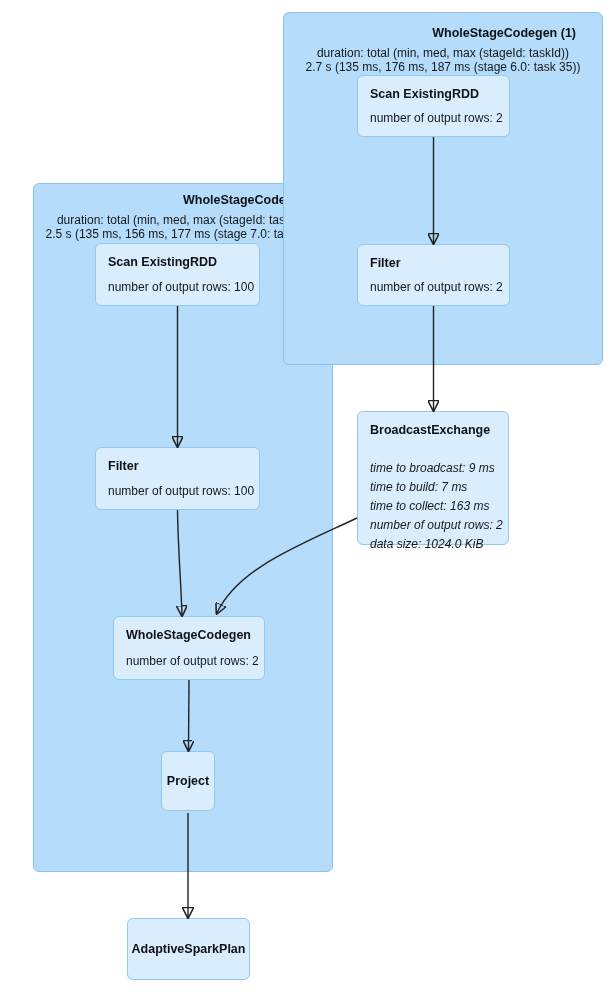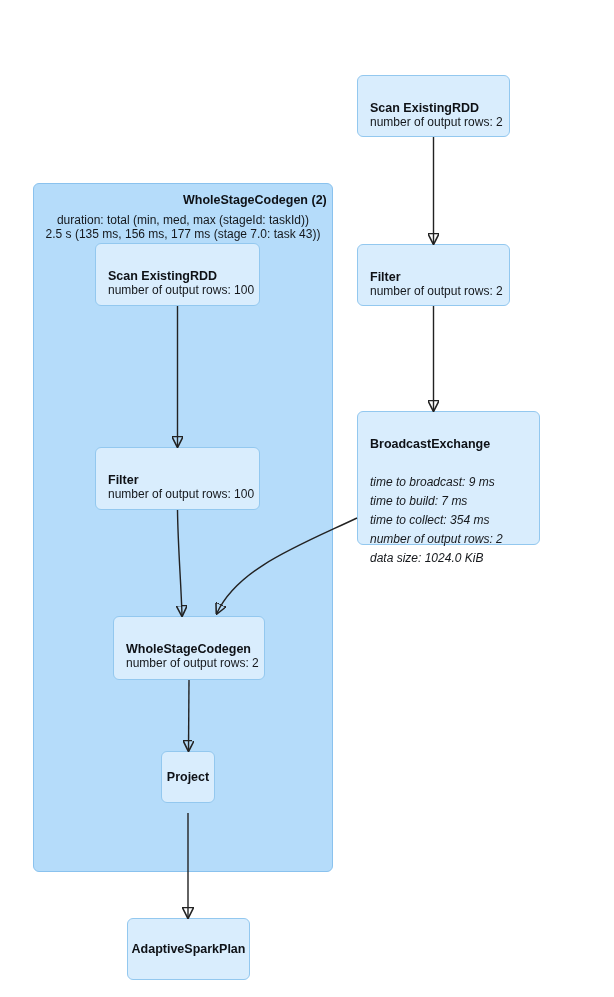--- a/index.html
+++ b/index.html
@@ -42,36 +42,36 @@
     white-space: nowrap;
   }
   #cluster-right .cluster-duration { top: 33px; }
   #cluster-left  .cluster-duration { top: 29px; }
   .node {
     position: absolute;
     background: #d9edfd;
     border: 1px solid #93c8ef;
     border-radius: 6px;
     font-size: 12px;
-    padding: 25px 12px;
+    padding: 11px 12px;
     z-index: 3;
     display: flex;
     flex-direction: column;
     justify-content: space-between;
   }
   .node-title { font-weight: bold; color: #0e1116; font-size: 12.5px; white-space: nowrap; }
   .metric { white-space: nowrap; color: #15181c; }
   #node-scan-right  { left: 357px; top: 75px;  width: 153px; height: 62px; }
   #node-filter-right{ left: 357px; top: 244px; width: 153px; height: 62px; }
   #node-scan-left   { left: 95px;  top: 243px; width: 165px; height: 63px; }
   #node-filter-left { left: 95px;  top: 447px; width: 165px; height: 63px; }
-  #node-bexchange   { left: 357px; top: 411px; width: 183px; height: 134px; justify-content: flex-start; }
+  #node-bexchange   { left: 357px; top: 411px; width: 152px; height: 134px; justify-content: flex-start; }
   #node-bexchange .metrics { margin-top: 22px; line-height: 19px; font-style: italic; }
   #node-bhj         { left: 113px; top: 616px; width: 152px; height: 64px; }
-  #node-project     { left: 161px; top: 751px; width: 54px;  height: 45px; align-items: center; justify-content: center; }
+  #node-project     { left: 161px; top: 751px; width: 54px;  height: 60px; align-items: center; justify-content: center; }
   #node-asp         { left: 127px; top: 918px; width: 123px; height: 62px; align-items: center; justify-content: center; text-align: right; }
   #edges {
     position: absolute;
     left: 0; top: 0;
     width: 614px; height: 997px;
     z-index: 4;
     pointer-events: none;
   }
   #edges path { stroke: #222222; stroke-width: 1.4; fill: none; }
 </style>
@@ -81,20 +81,27 @@
 <div id="canvas">
 
   <div class="cluster" id="cluster-left">
     <div class="cluster-title">WholeStageCodegen (2)</div>
     <div class="cluster-duration">
       <div>duration: total (min, med, max (stageId: taskId))</div>
       <div>2.5 s (135 ms, 156 ms, 177 ms (stage 7.0: task 43))</div>
     </div>
   </div>
 
+  <div class="cluster" id="cluster-right">
+    <div class="cluster-title">WholeStageCodegen (1)</div>
+    <div class="cluster-duration">
+      <div>duration: total (min, med, max (stageId: taskId))</div>
+      <div>2.7 s (135 ms, 176 ms, 187 ms (stage 6.0: task 35))</div>
+    </div>
+  </div>
 
   <div class="node" id="node-scan-right">
     <div class="node-title">Scan ExistingRDD</div>
     <div class="metric">number of output rows: 2</div>
   </div>
 
   <div class="node" id="node-filter-right">
     <div class="node-title">Filter</div>
     <div class="metric">number of output rows: 2</div>
   </div>
@@ -107,21 +114,21 @@
   <div class="node" id="node-filter-left">
     <div class="node-title">Filter</div>
     <div class="metric">number of output rows: 100</div>
   </div>
 
   <div class="node" id="node-bexchange">
     <div class="node-title">BroadcastExchange</div>
     <div class="metrics">
       <div class="metric">time to broadcast: 9 ms</div>
       <div class="metric">time to build: 7 ms</div>
-      <div class="metric">time to collect: 354 ms</div>
+      <div class="metric">time to collect: 163 ms</div>
       <div class="metric">number of output rows: 2</div>
       <div class="metric">data size: 1024.0 KiB</div>
     </div>
   </div>
 
   <div class="node" id="node-bhj">
     <div class="node-title">WholeStageCodegen</div>
     <div class="metric">number of output rows: 2</div>
   </div>
 

